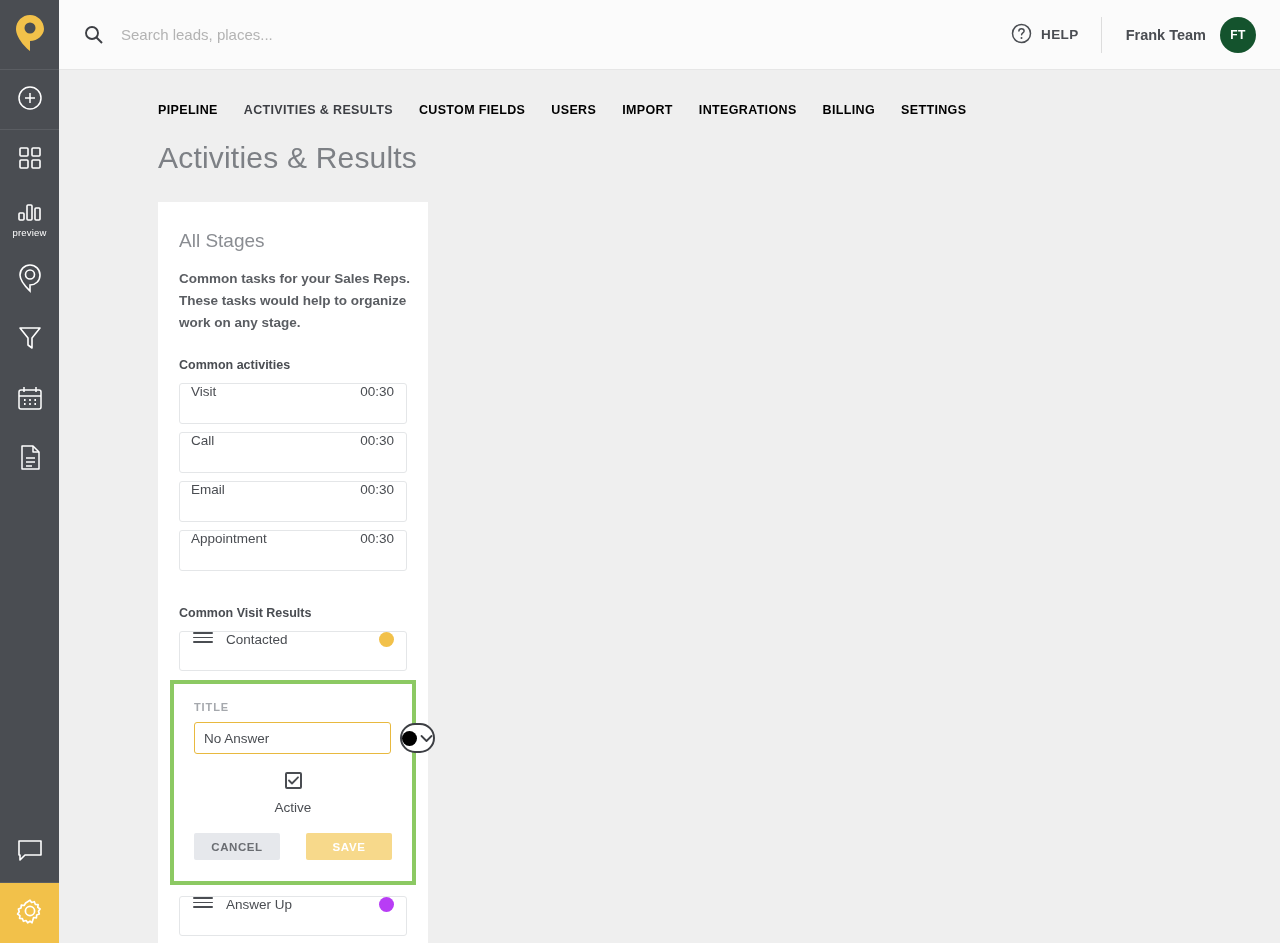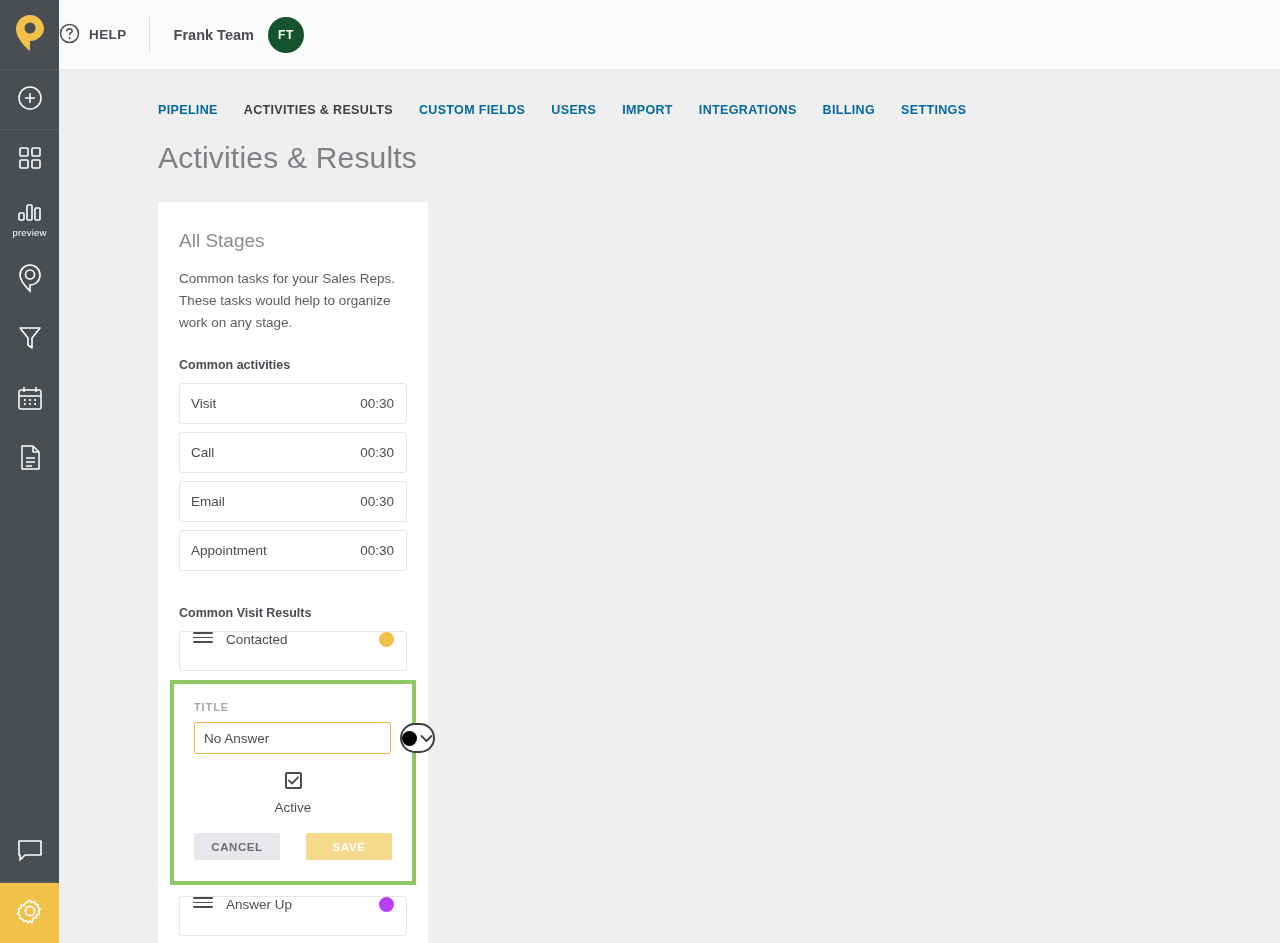--- a/index.html
+++ b/index.html
@@ -74,50 +74,50 @@
     background: #14532d; color: #fff;
     display: flex; align-items: center; justify-content: center;
     font-size: 12px; font-weight: bold; letter-spacing: .5px;
   }
 
   
   .content { flex: 1 1 auto; padding: 26px 0 0 99px; background: #efefef; }
   .tabs { display: flex; align-items: center; gap: 26px; height: 28px; }
   .tab {
     font-size: 12.5px; letter-spacing: .35px;
-    color: #0369a1; font-weight: bold;
+    color: #000000; font-weight: bold;
     text-transform: uppercase; cursor: pointer;
   }
   .tab.active { color: #3d3f44; }
   .page-title {
     font-size: 30px; font-weight: normal; color: #7d8085;
     margin-top: 17px; letter-spacing: .2px;
   }
 
   
   .card {
     margin-top: 27px; width: 270px; background: #fff;
     padding: 28px 21px 22px 21px;
     min-height: 722px;
   }
   .card-title { font-size: 19px; color: #8a8d92; font-weight: normal; }
   .card-desc {
     margin-top: 16px; font-size: 13.5px; color: #5a5d62;
-    line-height: 22px; width: 232px;
+    line-height: 22px; width: 232px; font-weight: bold;
   }
   .section-label {
     margin-top: 24px; font-size: 12.5px;
     font-weight: bold; color: #4a4d52;
   }
 
   .row {
     margin-top: 11px; height: 41px;
     border: 1px solid #e4e6e8; border-radius: 3px;
     background: #fff;
-    display: flex; align-items: center;
+    display: flex; 
     padding: 0 12px 0 11px;
   }
   .row + .row { margin-top: 8px; }
   .row-name { font-size: 13.5px; color: #4a4d52; flex: 1 1 auto; }
   .row-dur { font-size: 13.5px; color: #4a4d52; }
 
   .res-row {
     margin-top: 11px; height: 40px;
     border: 1px solid #e4e6e8; border-radius: 3px;
     display: flex; padding: 0 12px 0 13px;
@@ -279,20 +279,29 @@
         <path d="M14 3.2l1.6 2.3 2.7-.8 1 2.6 2.8.3-.3 2.8 2.3 1.6-1.6 2.3.8 2.7-2.6 1-.3 2.8-2.8-.3L16 25.8l-2-1.6-2.3 1.6-1.6-2.3-2.7.8-1-2.6-2.8-.3.3-2.8L1.6 17l1.6-2.3-.8-2.7 2.6-1 .3-2.8 2.8.3L9.7 6z"></path>
         <circle cx="14" cy="14" r="4.6"></circle>
       </svg>
     </span>
   </div>
 </div>
 
 <div class="main">
 
   <div class="topbar">
+    <div class="search-wrap">
+      <span class="search-icon">
+        <svg width="19" height="19" viewBox="0 0 19 19" fill="none" stroke="#3d3f44" stroke-width="1.9">
+          <circle cx="8" cy="8" r="6"></circle>
+            <path d="M12.5 12.5L18 18"></path>
+        </svg>
+      </span>
+      <input class="search-input" placeholder="Search leads, places..." style="">
+    </div>
 
     <div class="help-block">
       <span>
         <svg width="21" height="21" viewBox="0 0 21 21" fill="none" stroke="#4a4d52" stroke-width="1.5">
           <circle cx="10.5" cy="10.5" r="9"></circle>
           <path d="M7.9 8.1c0-1.5 1.2-2.4 2.6-2.4s2.6.9 2.6 2.3c0 1.9-2.5 2-2.5 3.7" stroke-linecap="round"></path>
           <circle cx="10.5" cy="15" r="1" fill="#4a4d52" stroke="none"></circle>
         </svg>
       </span>
       <span>HELP</span>

